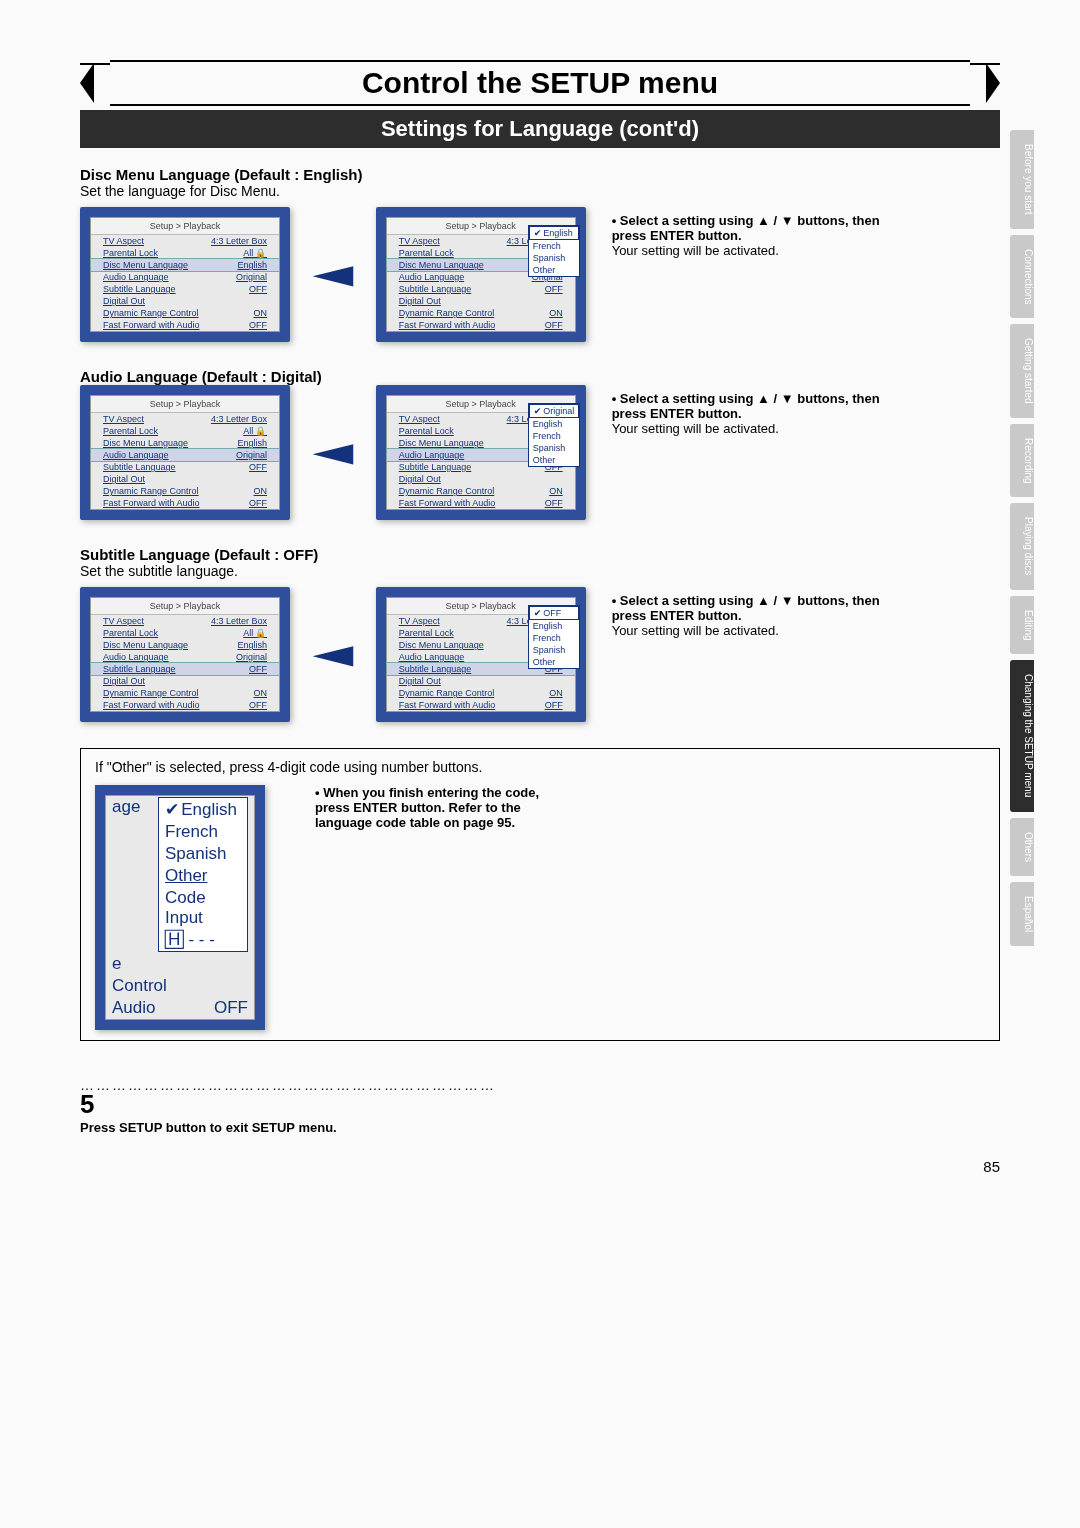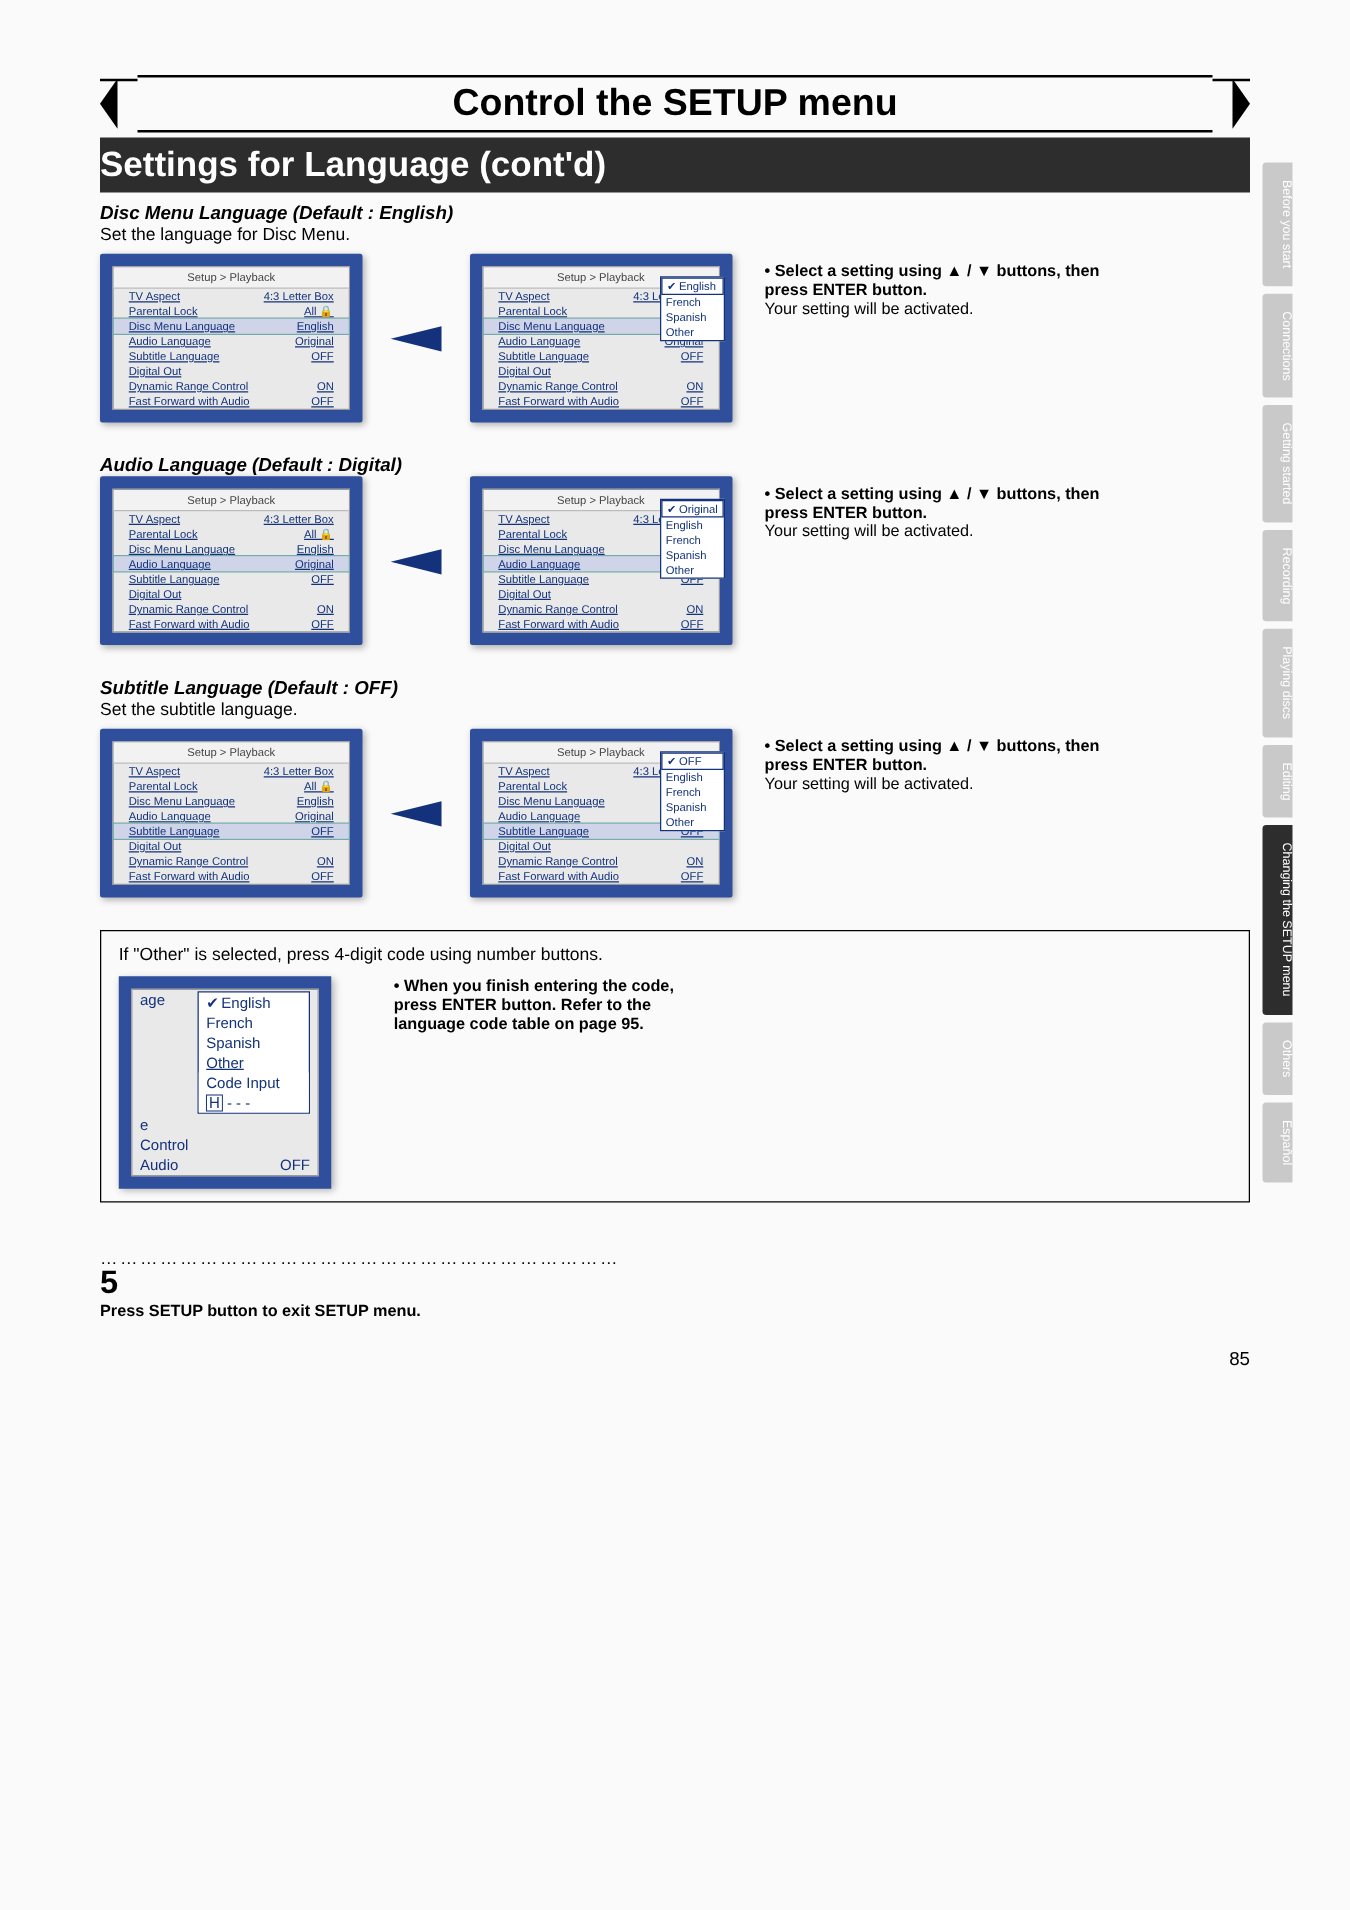--- a/index.html
+++ b/index.html
@@ -38,26 +38,26 @@
     border-left: 14px solid #000;
   }
   .title-box {
     flex: 1; text-align: center; font-size: 30px; font-weight: bold;
     border-top: 2px solid #000; border-bottom: 2px solid #000;
     padding: 4px 0;
   }
   .title-box .setup { letter-spacing: 0; }
   .subheading {
     background: #2d2d2d;
-    color: #fff; text-align: left;
-    font-size: 28px; font-weight: bold;
-    padding: 6px 0; margin-bottom: 8px;
+    color: #fff; text-align: center;
+    font-size: 22px; font-weight: bold;
+    padding: 6px 0; margin-bottom: 18px;
   }
   .section { margin-bottom: 26px; }
-  .sec-head { font-weight: bold; font-size: 15px; font-style: italic; }
+  .sec-head { font-weight: bold; font-size: 15px; }
   .sec-sub  { font-size: 14px; margin-bottom: 8px; }
   .row { display: flex; align-items: center; gap: 26px; }
   .osd {
     background: #2f4f9c;
     padding: 10px;
     width: 210px; border-radius: 2px;
     box-shadow: 2px 2px 6px rgba(0,0,0,.3);
   }
   .osd-inner {
     background: #e9e9e9; border: 1px solid #999;
@@ -91,21 +91,21 @@
     border: 1px solid #000;
     padding: 10px 14px; margin-top: 20px;
   }
   .info-box .info-text { font-size: 14px; margin-bottom: 10px; }
   .info-row { display:flex; gap: 50px; align-items: flex-start; }
   .code-osd {
     background: #2f4f9c; padding: 10px; width: 170px;
     box-shadow: 2px 2px 6px rgba(0,0,0,.3);
   }
   .code-inner {
-    background:#e9e9e9; border:1px solid #999; font-size:12px; color:#13327b;
+    background:#e9e9e9; border:1px solid #999; font-size:17px; color:#13327b;
   }
   .code-inner .crow { display:flex; justify-content:space-between; padding:1px 6px; }
   .code-inner .sub { border:1px solid #13327b; background:#fff; width:90px; margin-left:auto;}
   .code-inner .sub .opt { padding:1px 6px;}
   .code-inner .sub .opt.sel::before { content:"✔"; margin-right:2px;}
   .code-inner .codein { background:#fff; text-align:left; }
   .info-note { font-size: 13px; max-width: 260px; }
   .dots { letter-spacing: 2px; margin-top: 36px; font-size: 14px;}
   .step-n { font-size: 26px; font-weight: bold; margin-top: -4px;}
   .step-t { font-size: 13px; font-weight:bold; }

